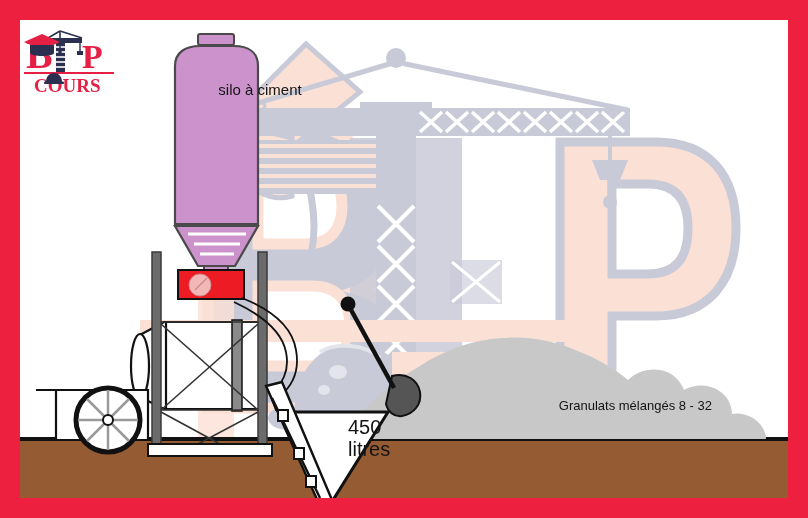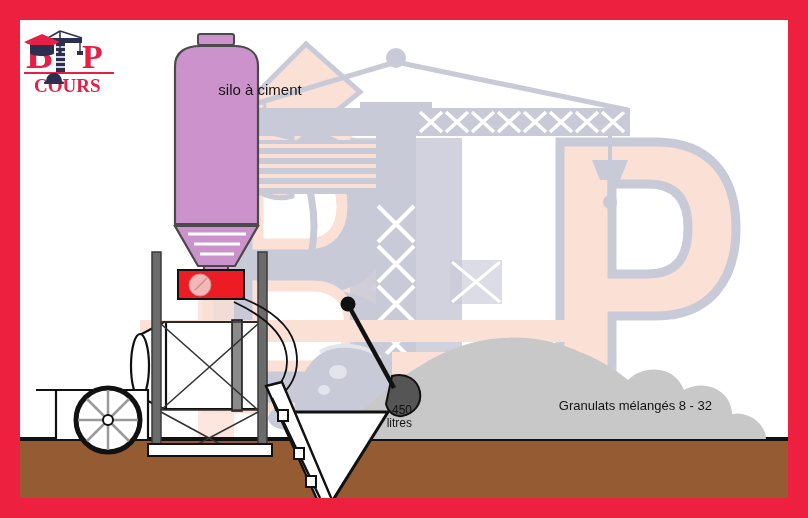--- a/index.html
+++ b/index.html
@@ -41,24 +41,24 @@
   }
   #silo-label {
     left: 155px;
     top: 62px;
     width: 90px;
     text-align: center;
     font-size: 15px;
   }
   #skip-label {
     left: 288px;
-    top: 384px;
+    top: 396px;
     width: 64px;
-    text-align: right;
-    font-size: 12px;
+    text-align: left;
+    font-size: 20px;
   }
   #pile-label {
     left: 412px;
     top: 379px;
     width: 240px;
     text-align: right;
     font-size: 13px;
   }
   #logo {
     position: absolute;

